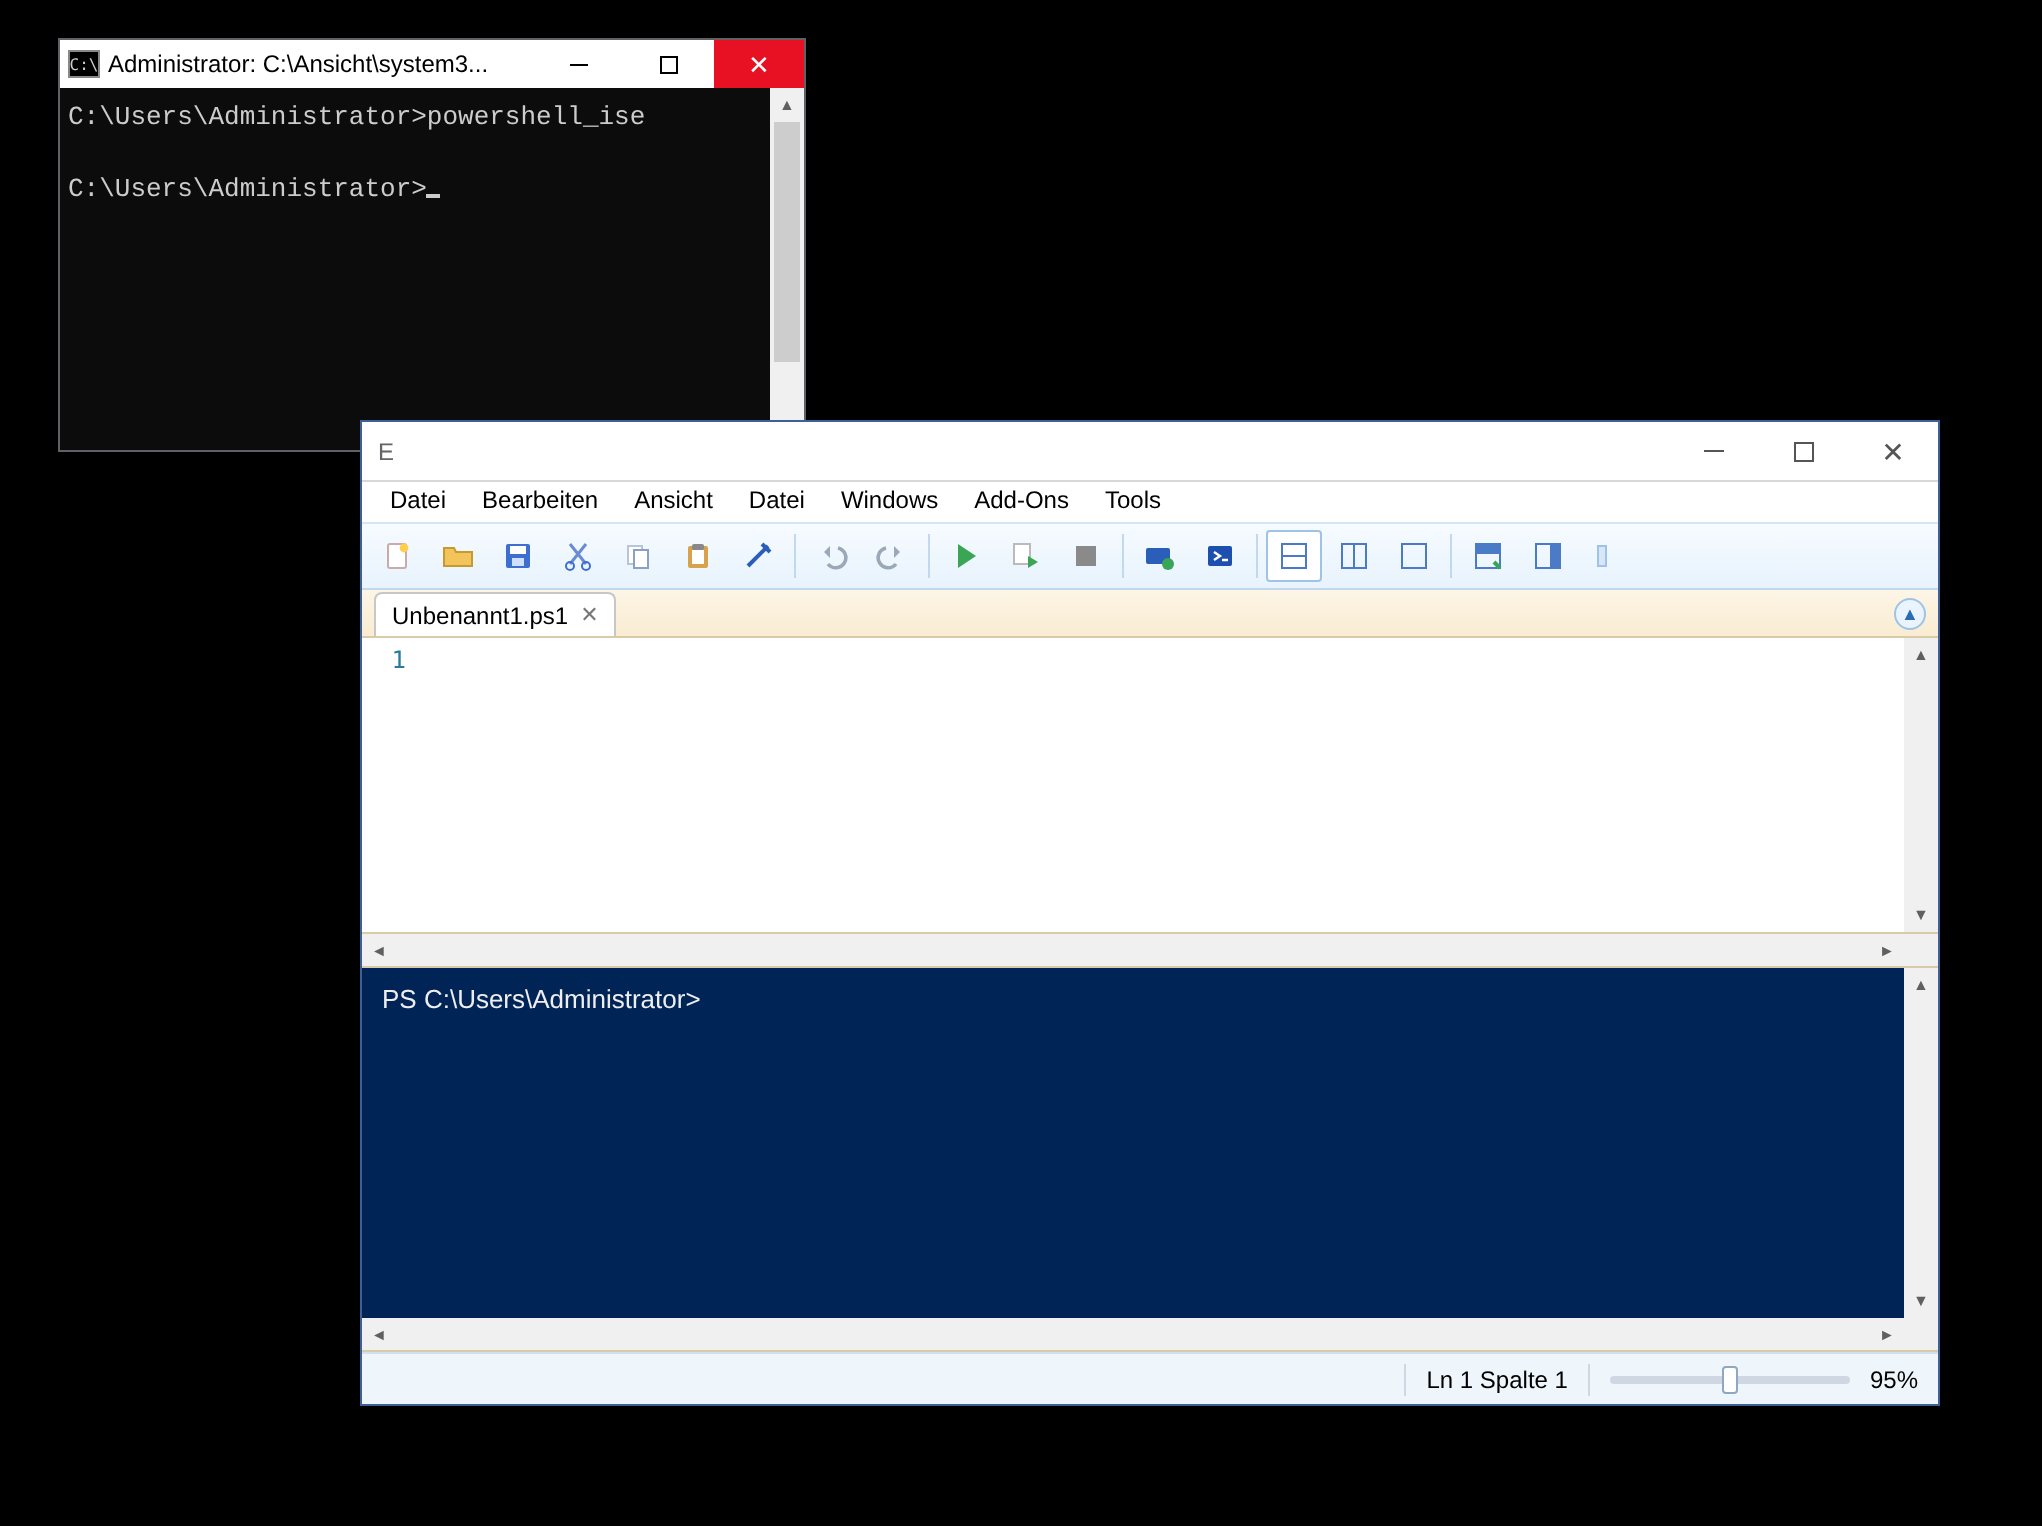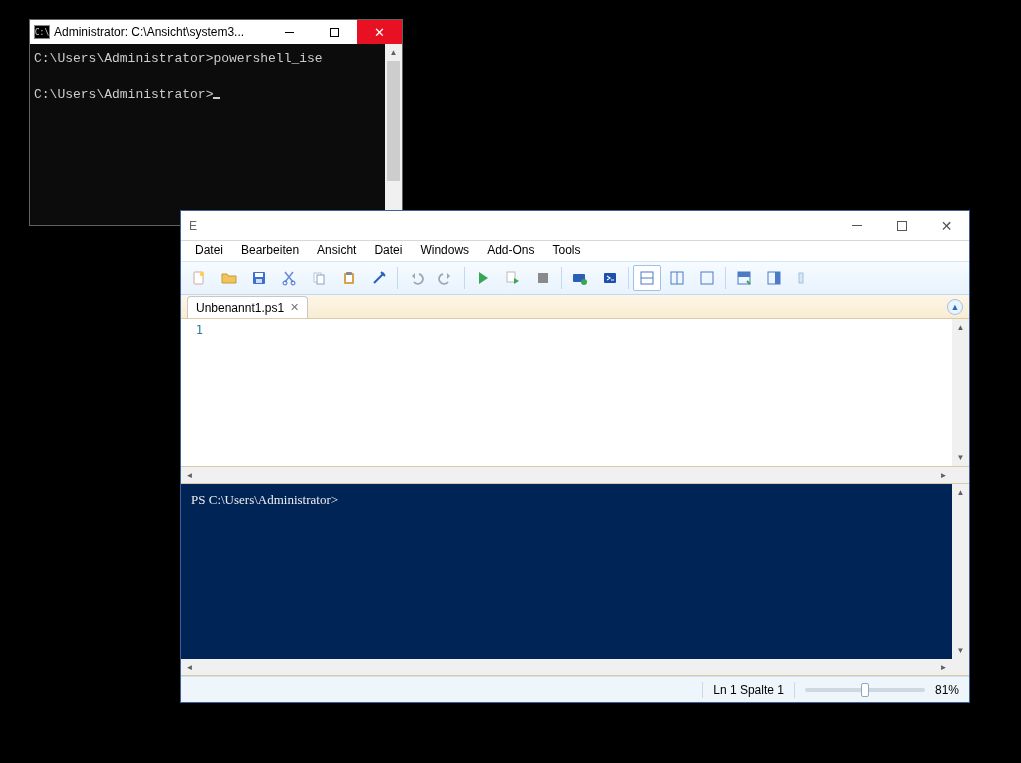--- a/index.html
+++ b/index.html
@@ -50,21 +50,21 @@
 .ed-vscroll{width:17px;background:#f0f0f0;display:flex;flex-direction:column}
 .ed-vscroll .arrow{height:17px;display:flex;align-items:center;justify-content:center;color:#606060;font-size:8px}
 .ed-vscroll .trk{flex:1}
 
 .hsplit{height:17px;background:#f0f0f0;display:flex;border-bottom:1px solid #d9cba8}
 .hsplit .arrow{width:17px;display:flex;align-items:center;justify-content:center;color:#606060;font-size:8px}
 .hsplit .trk{flex:1}
 .hsplit .corner{width:17px}
 
 .ise-console{flex:1;display:flex;background:#012456}
-.ise-console .term{flex:1;color:#eee;font-family:Liberation Serif, serif;font-size:13px;padding:8px 10px}
+.ise-console .term{flex:1;color:#eee;font-family:Liberation Sans, sans-serif;font-size:13px;padding:8px 10px}
 .ise-console .vscroll{width:17px;background:#f0f0f0;display:flex;flex-direction:column}
 .ise-console .vscroll .arrow{height:17px;display:flex;align-items:center;justify-content:center;color:#606060;font-size:8px}
 .ise-console .vscroll .trk{flex:1}
 
 .ise-status{height:26px;background:#eef5fb;border-top:1px solid #cfe0ef;display:flex;align-items:center;padding:11px 10px;gap:10px}
 .ise-status .spacer{flex:1}
 .ise-status .divider{width:1px;height:16px;background:#cfd8e2}
 .slider{position:relative;width:120px;height:4px;background:#cfd8e2;border-radius:2px}
 .slider .knob{position:absolute;left:56px;top:-5px;width:8px;height:14px;background:#fff;border:1px solid #8fa8c0;border-radius:2px}
 </style>
@@ -289,15 +289,15 @@
   </div>
 
   <div class="ise-status">
     <div class="spacer"></div>
     <div class="divider"></div>
     <span>Ln 1 Spalte 1</span>
     <div class="divider"></div>
     <div class="slider">
         <div class="knob"></div>
       </div>
-    <span>81%</span>
+    <span>95%</span>
   </div>
 </div>
 
 </body></html>

